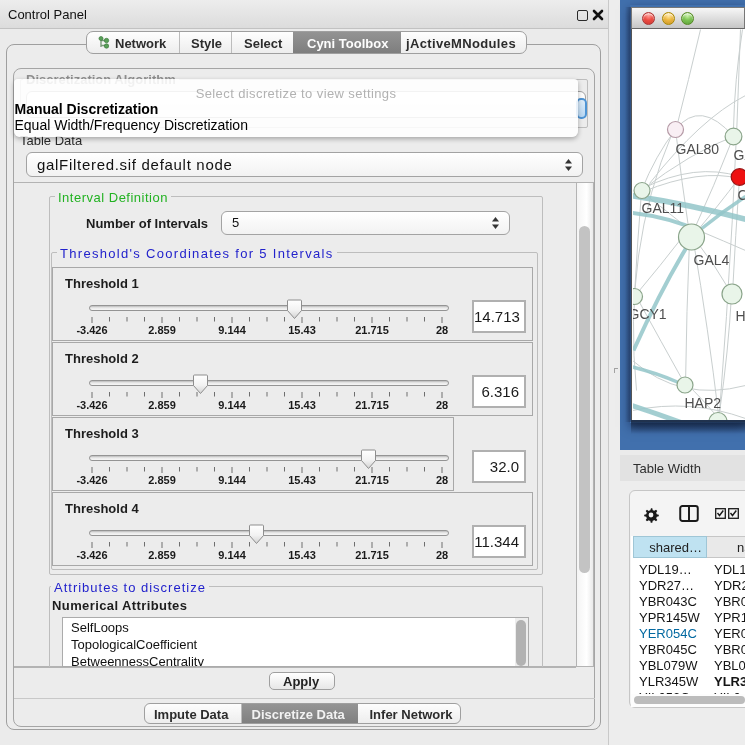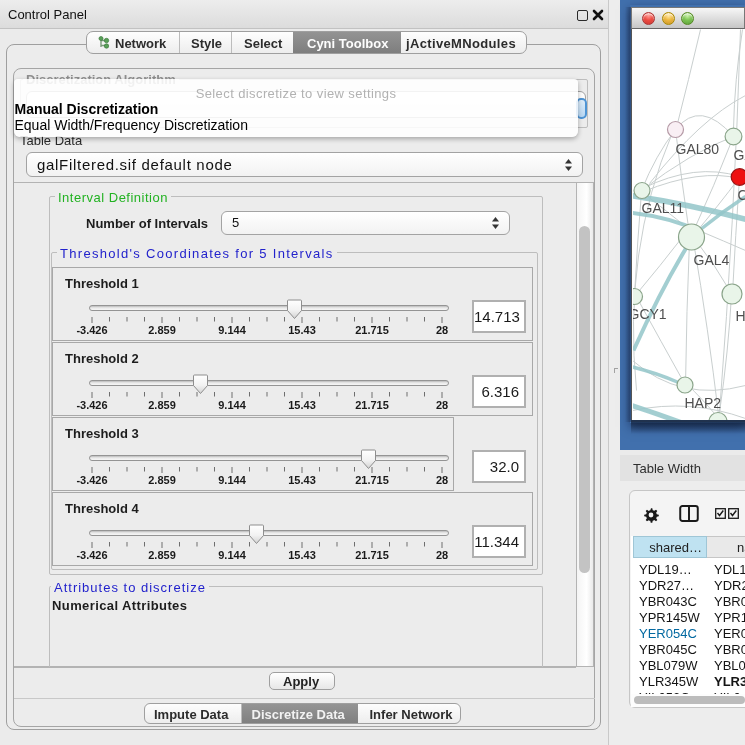--- a/index.html
+++ b/index.html
@@ -267,20 +267,28 @@
             <stop offset="1" stop-color="#d2d2d2"></stop>
           </linearGradient>
         </defs>
       </svg>
   <div class="field" style="left:419px;top:32px;width:54px;height:33px;padding-top:6px;">11.344</div>
   </div>
 
   <div class="group" style="left:49px;top:586px;width:494px;height:81px;border-bottom:none;border-bottom-left-radius:0;border-bottom-right-radius:0;"></div>
   <div class="gtitle" style="left:51px;top:580px;color:#2222cc;letter-spacing:1.0px;">Attributes to discretize</div>
   <div class="abs b13" style="left:52px;top:598px;letter-spacing:0.4px;">Numerical Attributes</div>
+  <div class="abs" style="left:62px;top:617px;width:467px;height:50px;background:#ffffff;
+      border:1px solid #ababab;box-sizing:border-box;overflow:hidden;">
+    <div class="abs" style="left:8px;top:2px;font-size:13px;color:#111;">SelfLoops</div>
+    <div class="abs" style="left:8px;top:19px;font-size:13px;color:#111;">TopologicalCoefficient</div>
+    <div class="abs" style="left:8px;top:36px;font-size:13px;color:#111;">BetweennessCentrality</div>
+    <div class="abs" style="left:452px;top:0px;width:13px;height:50px;background:#ededed;"></div>
+    <div class="abs" style="left:453px;top:2px;width:10px;height:46px;background:#b2b2b2;border-radius:5px;"></div>
+  </div>
 
   <div class="abs" style="left:14px;top:667px;width:562px;height:1px;background:#b3b3b3;"></div>
 
   <div class="abs" style="left:269px;top:672px;width:66px;height:18px;background:linear-gradient(#ffffff,#e7e7e7);
       border:1px solid #9f9f9f;border-radius:5px;box-sizing:border-box;"></div>
   <div class="abs" style="left:283px;top:674px;font-size:13px;font-weight:bold;color:#222;">Apply</div>
   <div class="abs" style="left:14px;top:698px;width:581px;height:1px;background:#c8c8c8;"></div>
 
   <div class="abs" style="left:143.5px;top:703px;width:317.5px;height:21px;border:1px solid #9f9f9f;border-radius:6px;
       background:linear-gradient(#fdfdfd,#ededed);box-sizing:border-box;overflow:hidden;">

